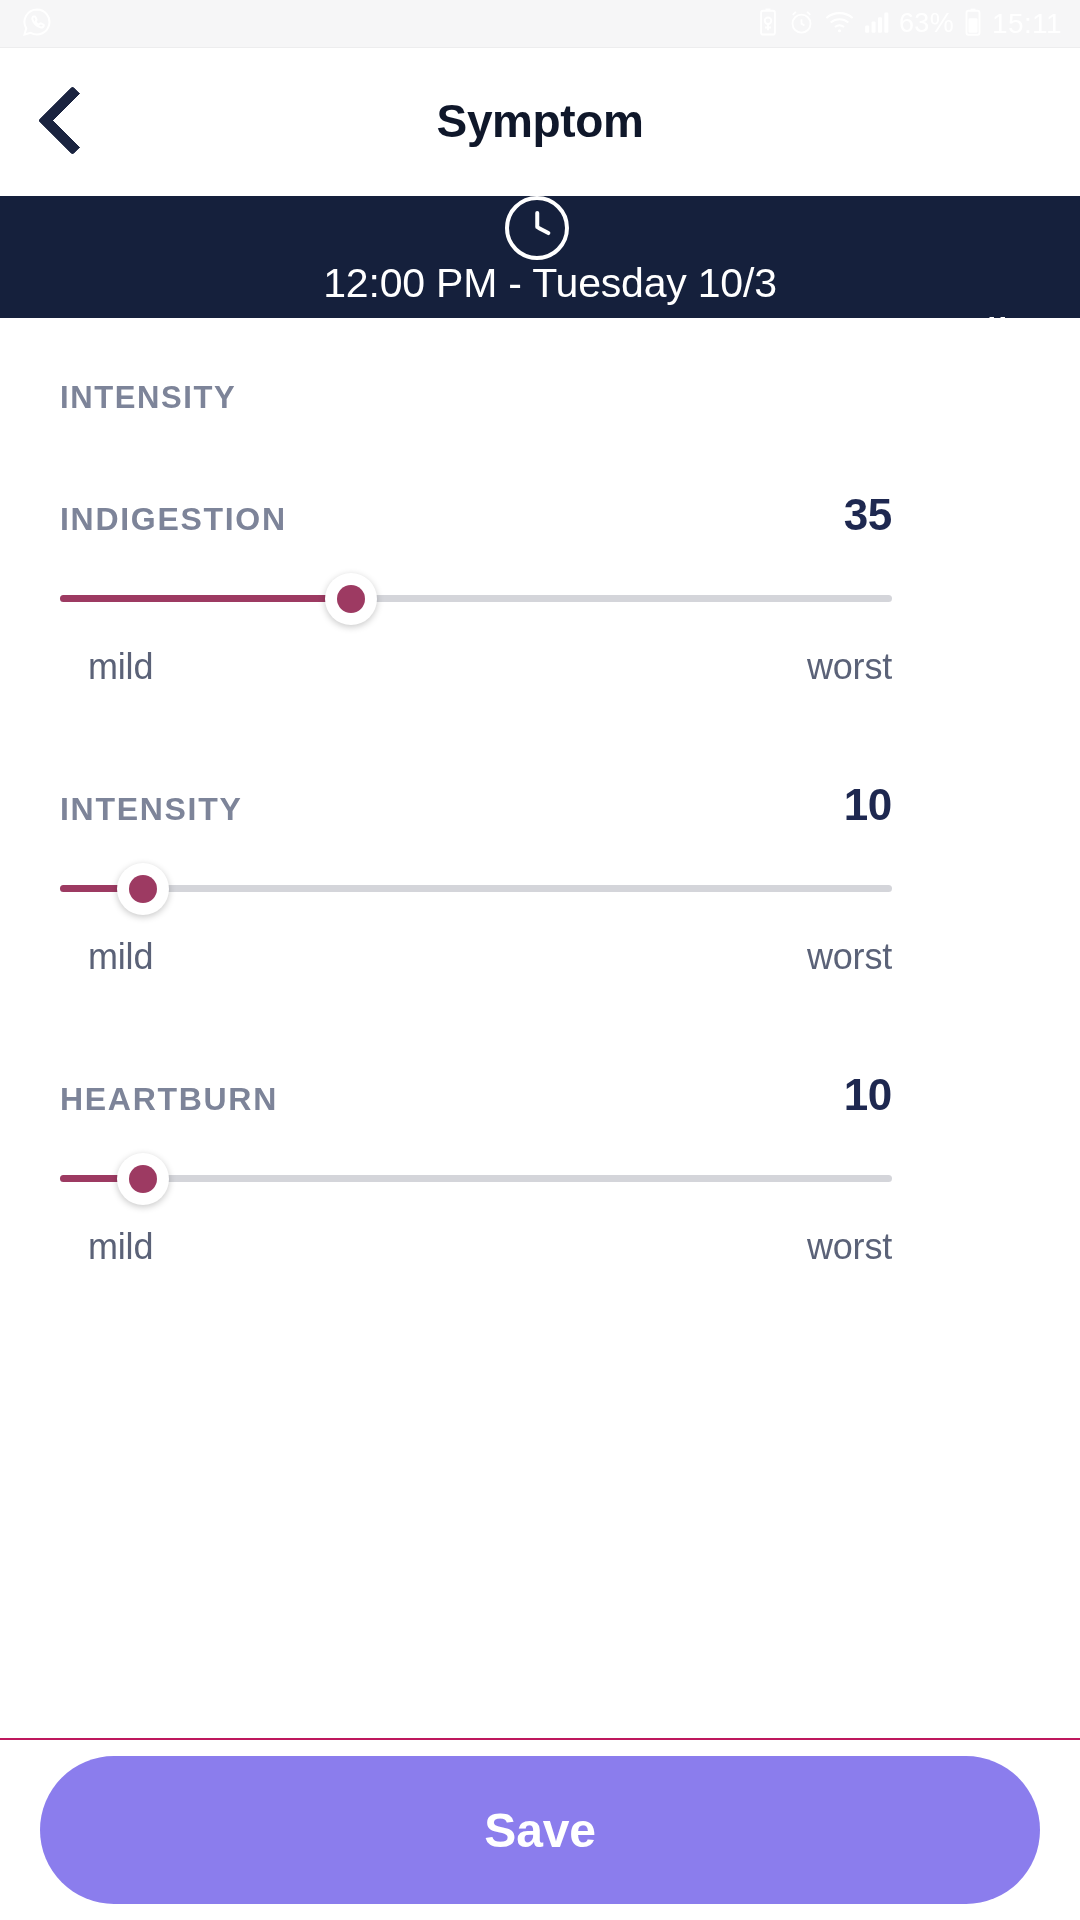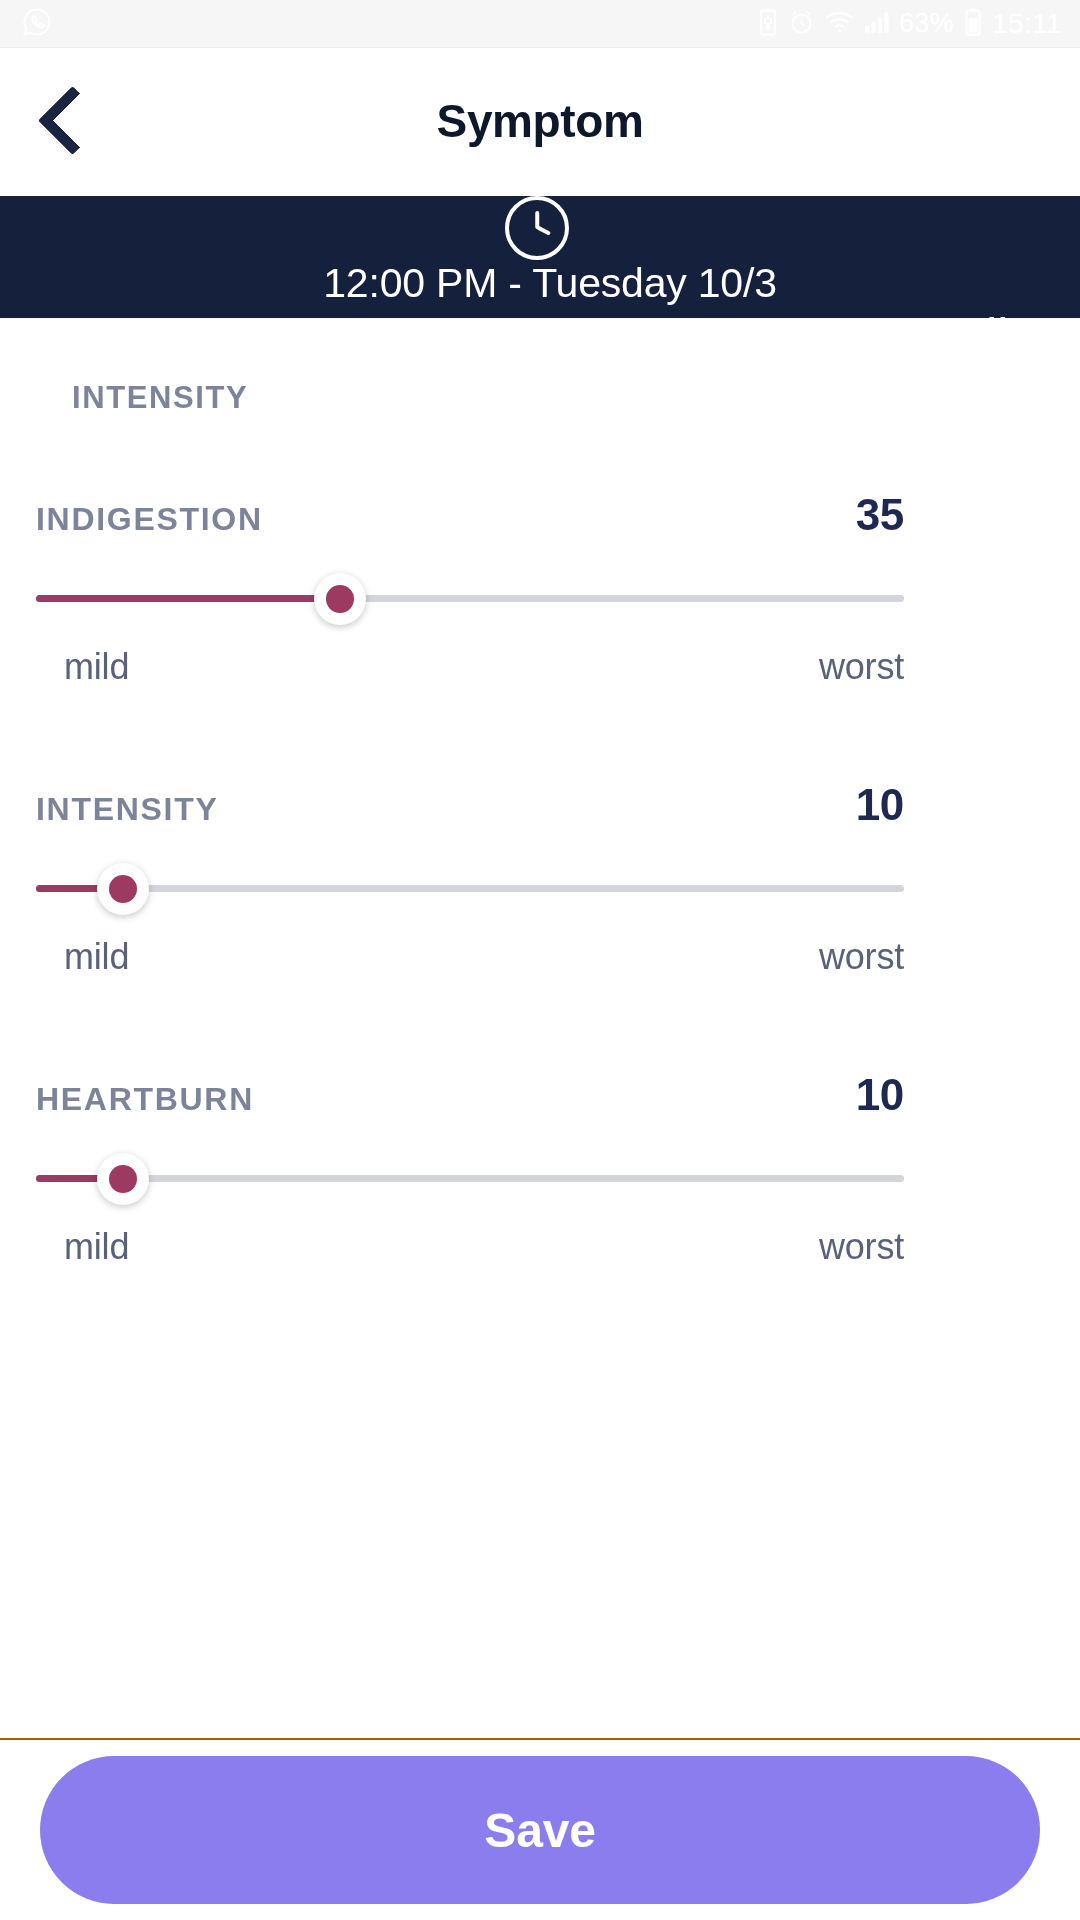--- a/index.html
+++ b/index.html
@@ -69,34 +69,34 @@
   }
   .date-text{
     color:#ffffff;font-size:41px;margin-left:26px;letter-spacing:-0.2px;
   }
   .edit-btn{
     margin-left:auto;color:#ffffff;font-size:50px;letter-spacing:-0.1px;
   }
 
   
   .content{
-    position:absolute;top:318px;left:12px;width:952px;height:1055px;
+    position:absolute;top:318px;left:0;width:952px;height:1055px;
     background:#ffffff;overflow:hidden;
   }
   .section-label{
     margin:62px 0 0 60px;
     font-size:31px;font-weight:bold;color:#7d8499;
     letter-spacing:1.6px;
   }
   .section-desc{
     margin:22px 60px 0 72px;
     font-size:38px;color:#596076;line-height:1.24;letter-spacing:-0.2px;
   }
 
-  .slider-block{margin:0 0 0 0;padding:0 60px 0 24px;}
+  .slider-block{margin:0 0 0 0;padding:0 60px 0 60px;}
   .slider-block.first{margin-top:74px;}
   .slider-block.rest{margin-top:92px;}
 
   .sb-head{display:flex;align-items:baseline;}
   .sym-name{
     font-size:32px;font-weight:bold;color:#7d8499;letter-spacing:1.7px;
   }
   .sym-val{
     margin-left:auto;font-size:44px;font-weight:bold;color:#1e2850;
     letter-spacing:-0.3px;
@@ -123,21 +123,21 @@
   }
   .ends{
     display:flex;margin-top:14px;
     font-size:36px;color:#5b6278;letter-spacing:-0.2px;margin-left:28px;
   }
   .ends .right{margin-left:auto;}
 
   
   .bottombar{
     position:absolute;left:0;bottom:0;width:1080px;height:180px;
-    background:#ffffff;border-top:2px solid #a16207;
+    background:#ffffff;border-top:2px solid #be185d;
     display:flex;align-items:center;justify-content:center;
   }
   .save-btn{
     width:1000px;height:148px;border-radius:74px;background:#8b7ded;
     display:flex;align-items:center;justify-content:center;
     color:#ffffff;font-size:48px;font-weight:bold;letter-spacing:-0.2px;
     border:none;font-family:"Liberation Sans", sans-serif;
   }
 </style>
 </head>

